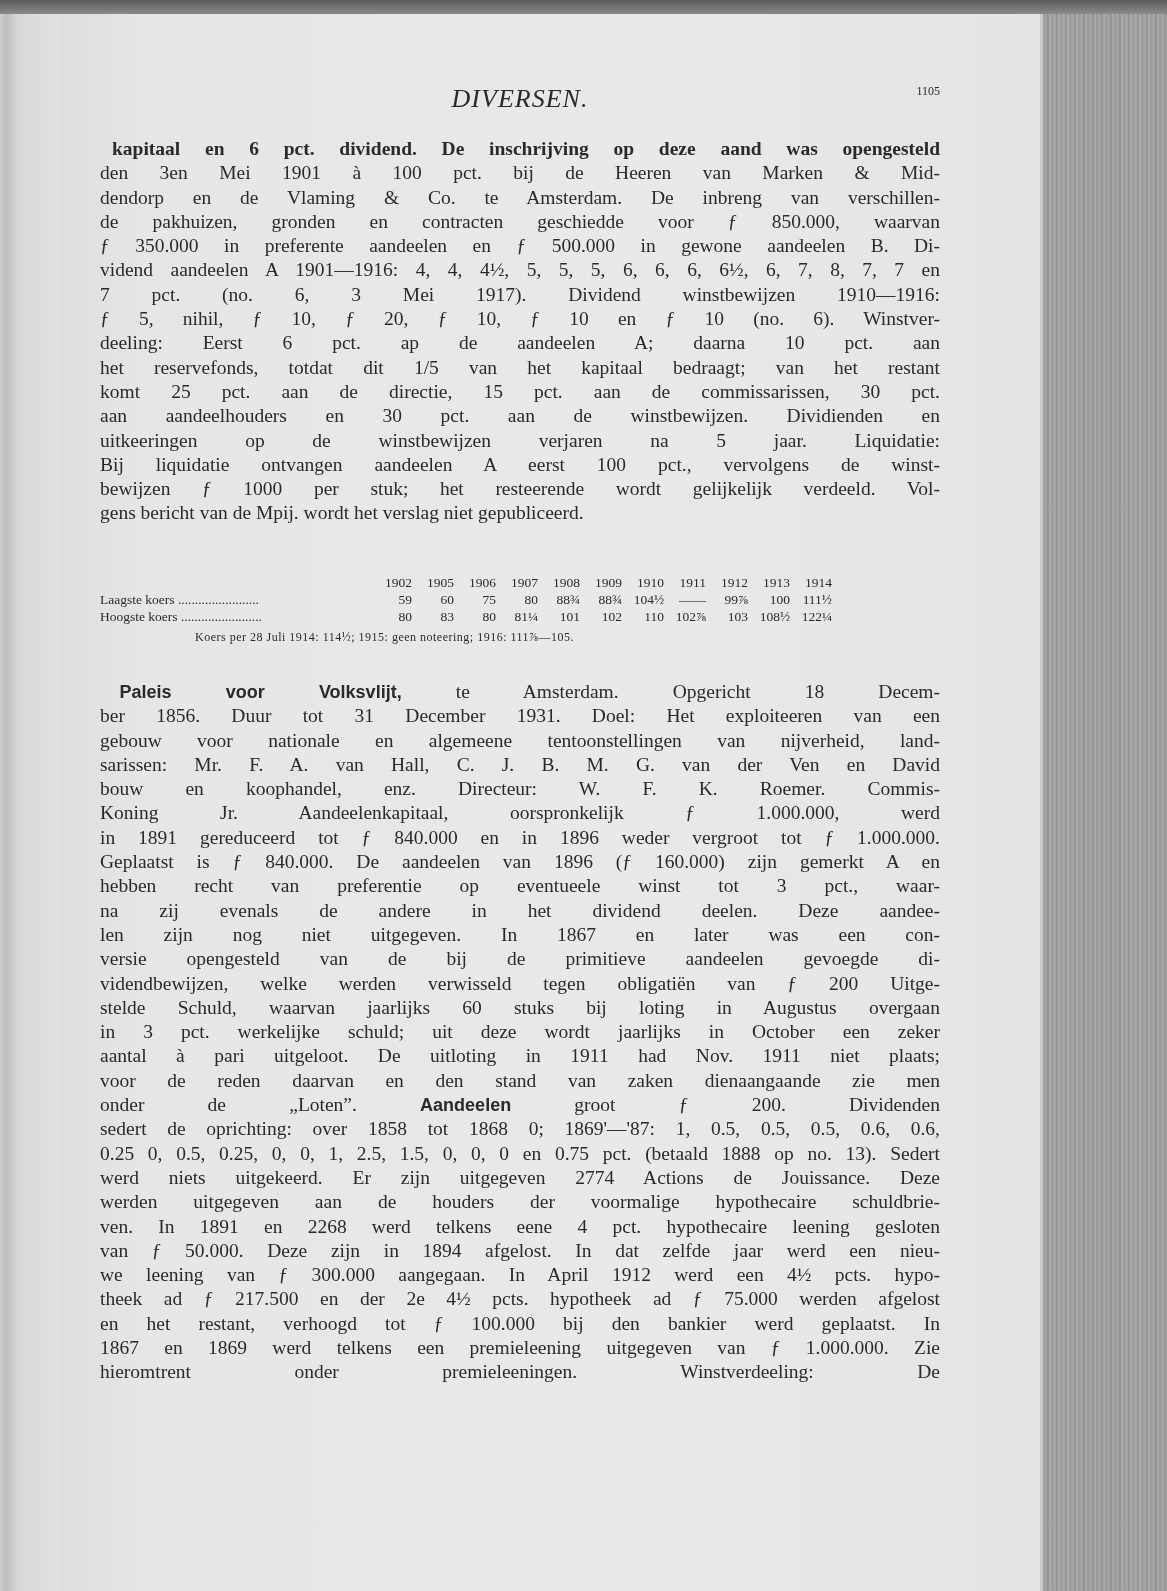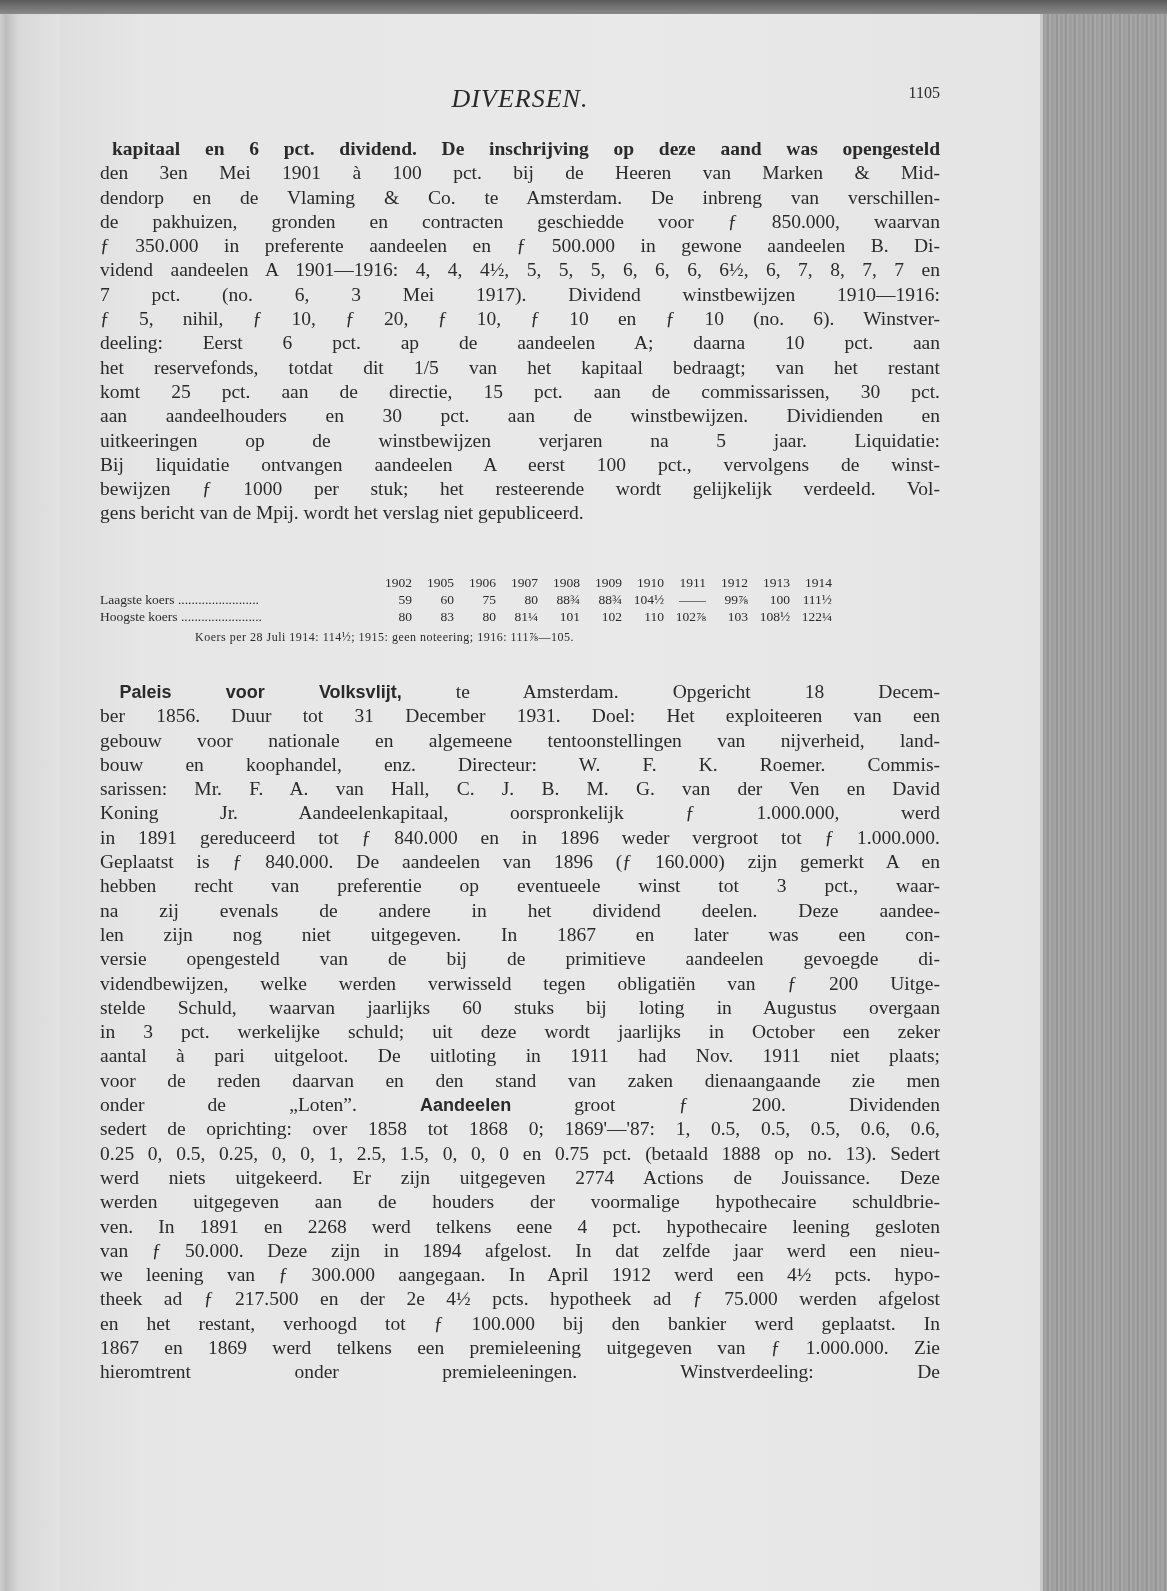--- a/index.html
+++ b/index.html
@@ -9,21 +9,21 @@
        background:linear-gradient(#5a5a5a,#8a8a8a);}
   .leftshade{position:absolute;left:0;top:14px;width:60px;height:1577px;
        background:linear-gradient(90deg,#cfcfcf 0%,#bdbdbd 10%,#d8d8d8 30%,#e2e2e2 100%);}
   .page{position:absolute;left:20px;top:14px;width:1030px;height:1577px;
        background:linear-gradient(90deg,#dadada 0%,#e6e6e6 12%,#e9e9e9 60%,#e4e4e4 100%);}
   .edge{position:absolute;left:1043px;top:14px;width:124px;height:1577px;
        background:repeating-linear-gradient(90deg,#9a9a9a 0px,#a8a8a8 3px,#8e8e8e 5px,#b0b0b0 7px,#969696 9px);}
   .edgeline{position:absolute;left:1040px;top:14px;width:4px;height:1577px;background:#c8c8c8;}
   .runhead{position:absolute;top:84px;left:100px;width:840px;height:24px;}
   .runhead .title{position:absolute;left:0;width:840px;text-align:center;font-style:italic;font-size:26px;letter-spacing:1px;}
-  .runhead .pagenum{position:absolute;right:0;font-size:16px;}
+  .runhead .pagenum{position:absolute;right:0;font-size:12px;}
   .block{position:absolute;left:100px;width:840px;font-size:19.5px;line-height:24.3px;}
   .line{display:block;white-space:nowrap;text-align:justify;text-align-last:justify;height:24.3px;}
   .line.last{text-align-last:left;}
   .bold{font-weight:bold;margin-left:12px;}
   .sans{font-family:"Liberation Sans","DejaVu Sans",sans-serif;font-weight:bold;font-size:18px;}
   table.koers{position:absolute;left:100px;top:574px;border-collapse:collapse;font-size:13.5px;line-height:17px;}
   table.koers td{padding:0 0 0 0;text-align:right;width:42px;white-space:nowrap;}
   table.koers td.lbl{width:270px;text-align:left;}
   .koersnote{position:absolute;left:195px;top:630px;font-size:12px;white-space:nowrap;letter-spacing:0.5px;font-family:Liberation Serif, serif;}
 </style>
@@ -105,22 +105,22 @@
     <td>122¼</td>
   </tr>
 </tbody>
   </table>
 <div class="koersnote">Koers per 28 Juli 1914: 114½; 1915: geen noteering; 1916: 111⅞—105.</div>
 
 <div class="block" style="top:680px;">
   <span class="line"> <span class="sans">Paleis voor Volksvlijt,</span><span> te Amsterdam. Opgericht 18 Decem-</span></span>
   <span class="line">ber 1856. Duur tot 31 December 1931. Doel: Het exploiteeren van een</span>
   <span class="line">gebouw voor nationale en algemeene tentoonstellingen van nijverheid, land-</span>
+  <span class="line">sarissen: Mr. F. A. van Hall, C. J. B. M. G. van der Ven en David</span>
   <span class="line">bouw en koophandel, enz. Directeur: W. F. K. Roemer. Commis-</span>
-  <span class="line">sarissen: Mr. F. A. van Hall, C. J. B. M. G. van der Ven en David</span>
   <span class="line">Koning Jr. Aandeelenkapitaal, oorspronkelijk ƒ 1.000.000, werd</span>
   <span class="line">in 1891 gereduceerd tot ƒ 840.000 en in 1896 weder vergroot tot ƒ 1.000.000.</span>
   <span class="line">Geplaatst is ƒ 840.000. De aandeelen van 1896 (ƒ 160.000) zijn gemerkt A en</span>
   <span class="line">hebben recht van preferentie op eventueele winst tot 3 pct., waar-</span>
   <span class="line">na zij evenals de andere in het dividend deelen. Deze aandee-</span>
   <span class="line">len zijn nog niet uitgegeven. In 1867 en later was een con-</span>
   <span class="line">versie opengesteld van de bij de primitieve aandeelen gevoegde di-</span>
   <span class="line">videndbewijzen, welke werden verwisseld tegen obligatiën van ƒ 200 Uitge-</span>
   <span class="line">stelde Schuld, waarvan jaarlijks 60 stuks bij loting in Augustus overgaan</span>
   <span class="line">in 3 pct. werkelijke schuld; uit deze wordt jaarlijks in October een zeker</span>

